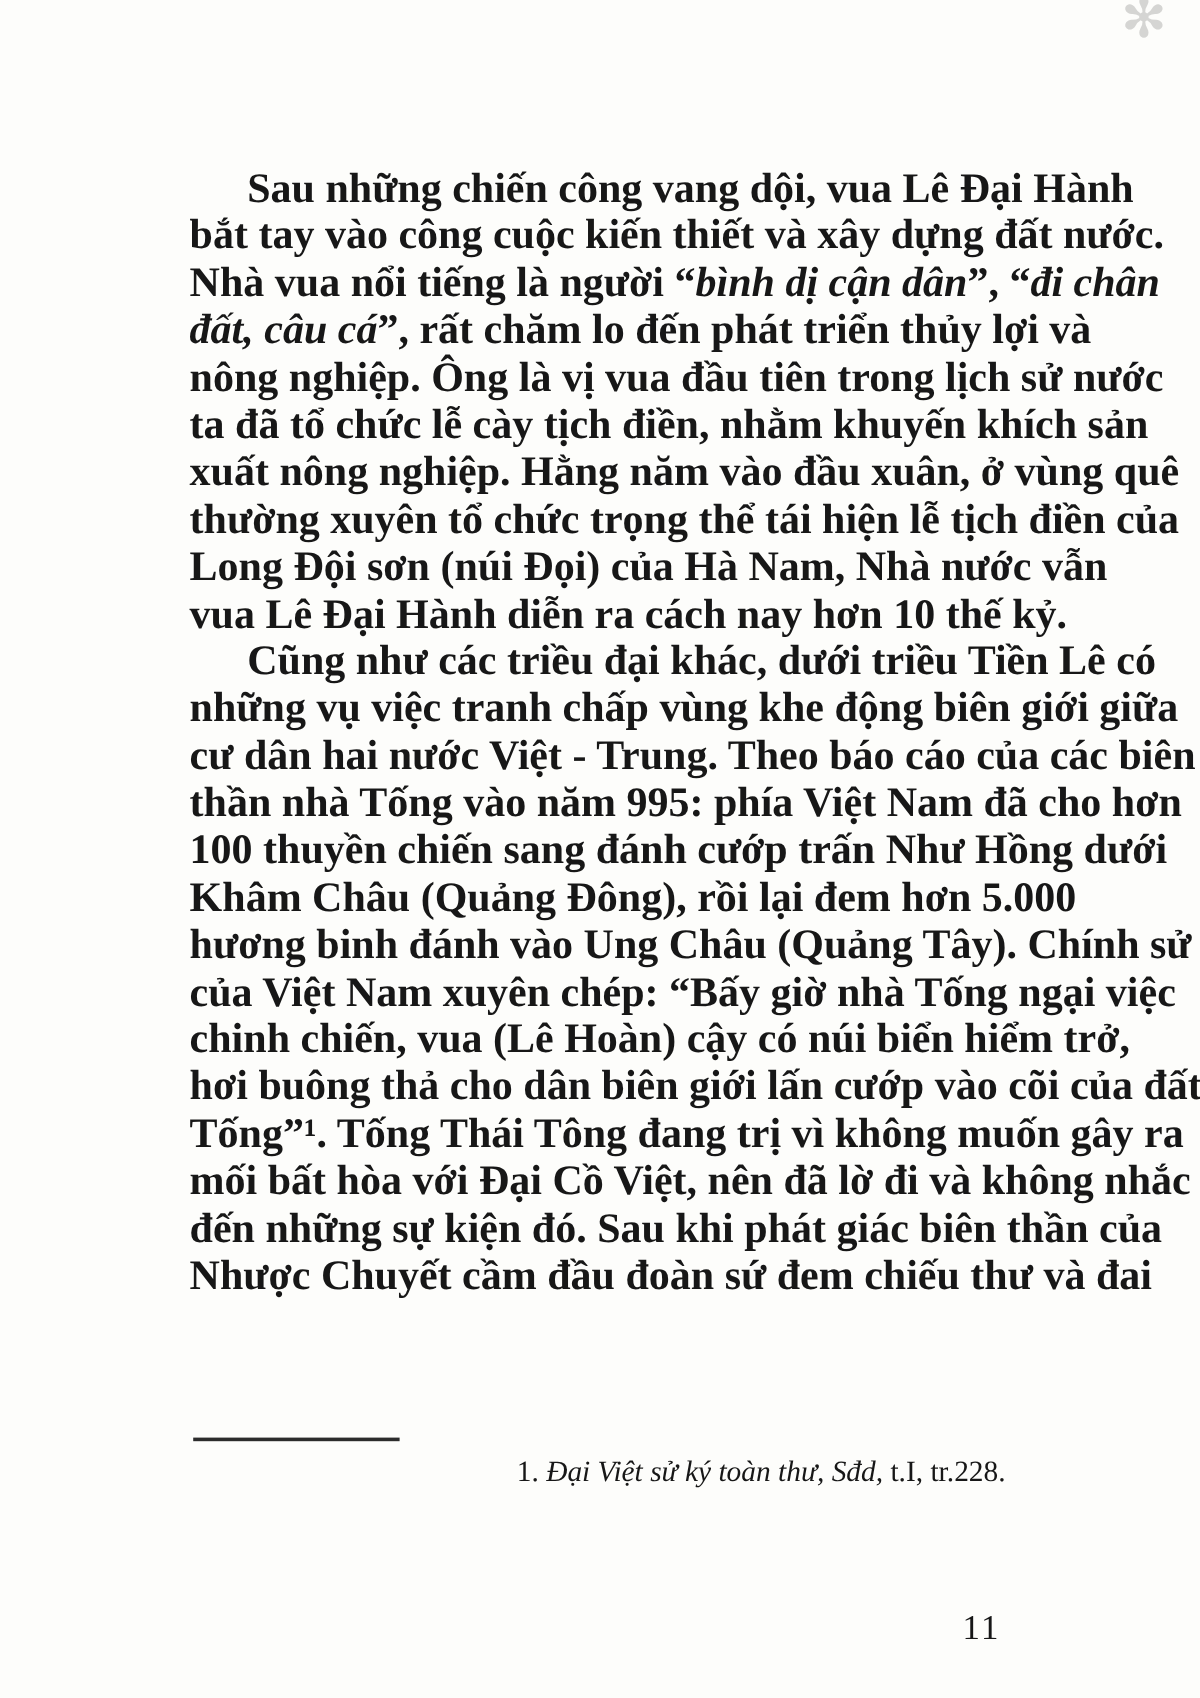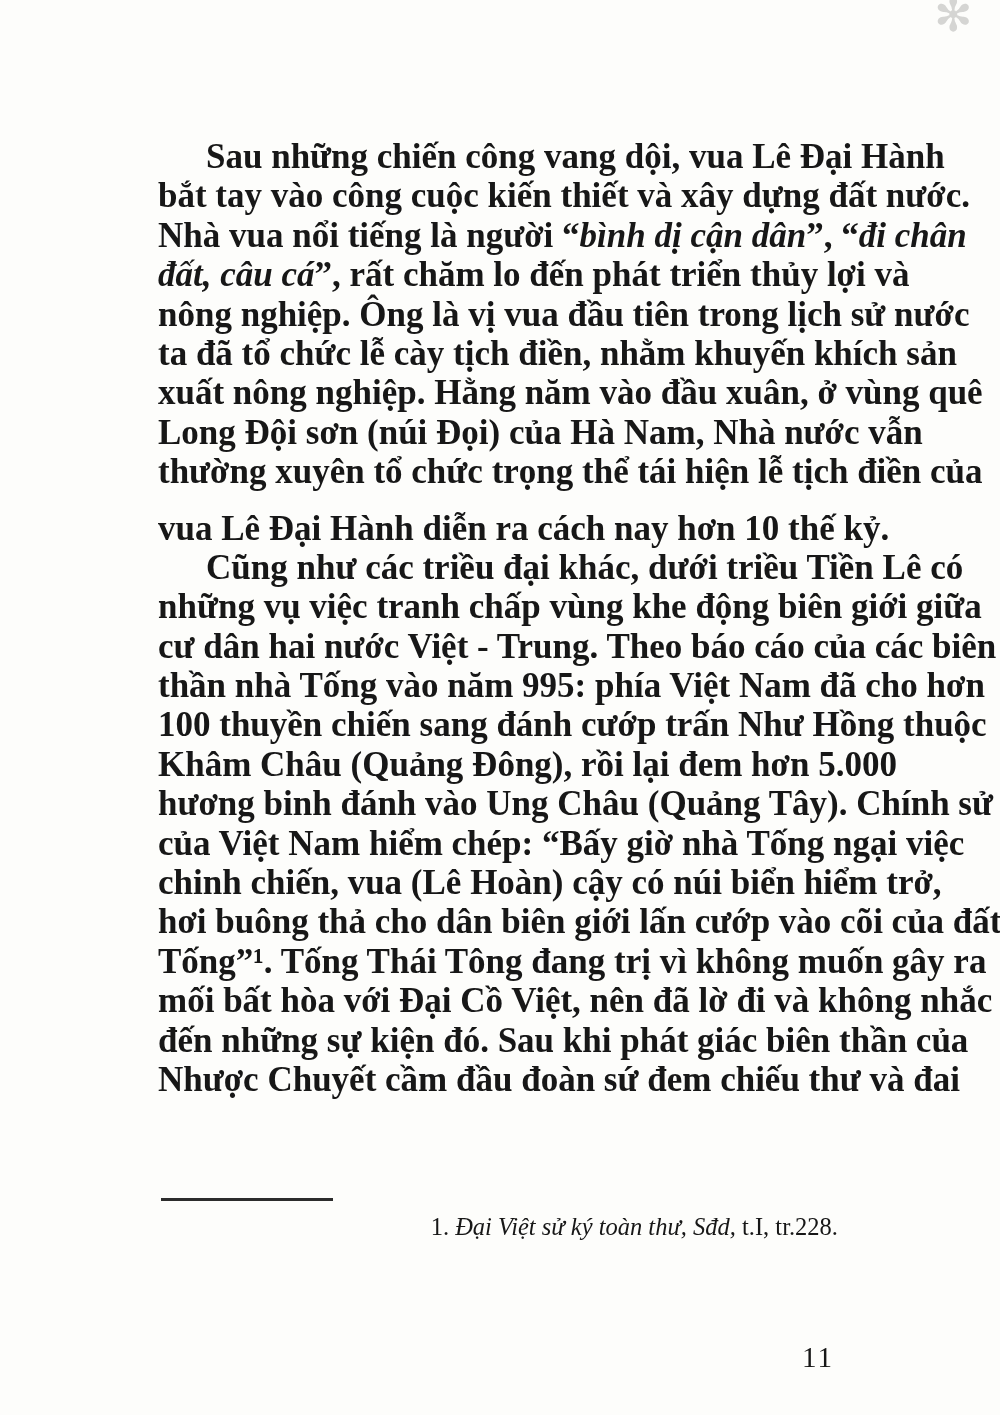--- a/index.html
+++ b/index.html
@@ -32,21 +32,21 @@
     font-size: 35px;
     line-height: 39.4px;
     height: 39.4px;
     white-space: nowrap;
     text-align: justify;
     text-align-last: justify;
     text-justify: inter-word;
     font-weight: bold;
   }
   .line.indent { padding-left: 48px; }
-  .line.para-end { text-align-last: left; margin-top: 17px; }
+  .line.para-end { text-align-last: left; }
   .it { font-style: italic; }
   .footnote-rule {
     position: absolute;
     left: 161px;
     top: 1198px;
     width: 172px;
     height: 3px;
     background: #2c2c2c;
   }
   .footnote {
@@ -77,31 +77,31 @@
   <div class="ornament">✻</div>
 
   <div class="text-block" id="body-block">
       <div class="line indent"><span>Sau những chiến công vang dội, vua Lê Đại Hành</span></div>
       <div class="line"><span>bắt tay vào công cuộc kiến thiết và xây dựng đất nước.</span></div>
       <div class="line"><span>Nhà vua nổi tiếng là người “</span><span class="it">bình dị cận dân</span><span>”, “</span><span class="it">đi chân</span></div>
       <div class="line"><span class="it">đất, câu cá</span><span>”, rất chăm lo đến phát triển thủy lợi và</span></div>
       <div class="line"><span>nông nghiệp. Ông là vị vua đầu tiên trong lịch sử nước</span></div>
       <div class="line"><span>ta đã tổ chức lễ cày tịch điền, nhằm khuyến khích sản</span></div>
       <div class="line"><span>xuất nông nghiệp. Hằng năm vào đầu xuân, ở vùng quê</span></div>
+      <div class="line"><span>thường xuyên tổ chức trọng thể tái hiện lễ tịch điền của</span></div>
       <div class="line"><span>Long Đội sơn (núi Đọi) của Hà Nam, Nhà nước vẫn</span></div>
-      <div class="line"><span>thường xuyên tổ chức trọng thể tái hiện lễ tịch điền của</span></div>
       <div class="line para-end"><span>vua Lê Đại Hành diễn ra cách nay hơn 10 thế kỷ.</span></div>
       <div class="line indent"><span>Cũng như các triều đại khác, dưới triều Tiền Lê có</span></div>
       <div class="line"><span>những vụ việc tranh chấp vùng khe động biên giới giữa</span></div>
       <div class="line"><span>cư dân hai nước Việt - Trung. Theo báo cáo của các biên</span></div>
       <div class="line"><span>thần nhà Tống vào năm 995: phía Việt Nam đã cho hơn</span></div>
-      <div class="line"><span>100 thuyền chiến sang đánh cướp trấn Như Hồng thuộc</span></div>
+      <div class="line"><span>100 thuyền chiến sang đánh cướp trấn Như Hồng dưới</span></div>
       <div class="line"><span>Khâm Châu (Quảng Đông), rồi lại đem hơn 5.000</span></div>
       <div class="line"><span>hương binh đánh vào Ung Châu (Quảng Tây). Chính sử</span></div>
-      <div class="line"><span>của Việt Nam hiểm chép: “Bấy giờ nhà Tống ngại việc</span></div>
+      <div class="line"><span>của Việt Nam xuyên chép: “Bấy giờ nhà Tống ngại việc</span></div>
       <div class="line"><span>chinh chiến, vua (Lê Hoàn) cậy có núi biển hiểm trở,</span></div>
       <div class="line"><span>hơi buông thả cho dân biên giới lấn cướp vào cõi của đất</span></div>
       <div class="line"><span>Tống”¹. Tống Thái Tông đang trị vì không muốn gây ra</span></div>
       <div class="line"><span>mối bất hòa với Đại Cồ Việt, nên đã lờ đi và không nhắc</span></div>
       <div class="line"><span>đến những sự kiện đó. Sau khi phát giác biên thần của</span></div>
       <div class="line"><span>Nhược Chuyết cầm đầu đoàn sứ đem chiếu thư và đai</span></div>
     </div>
 
   <div class="footnote-rule"></div>
 

